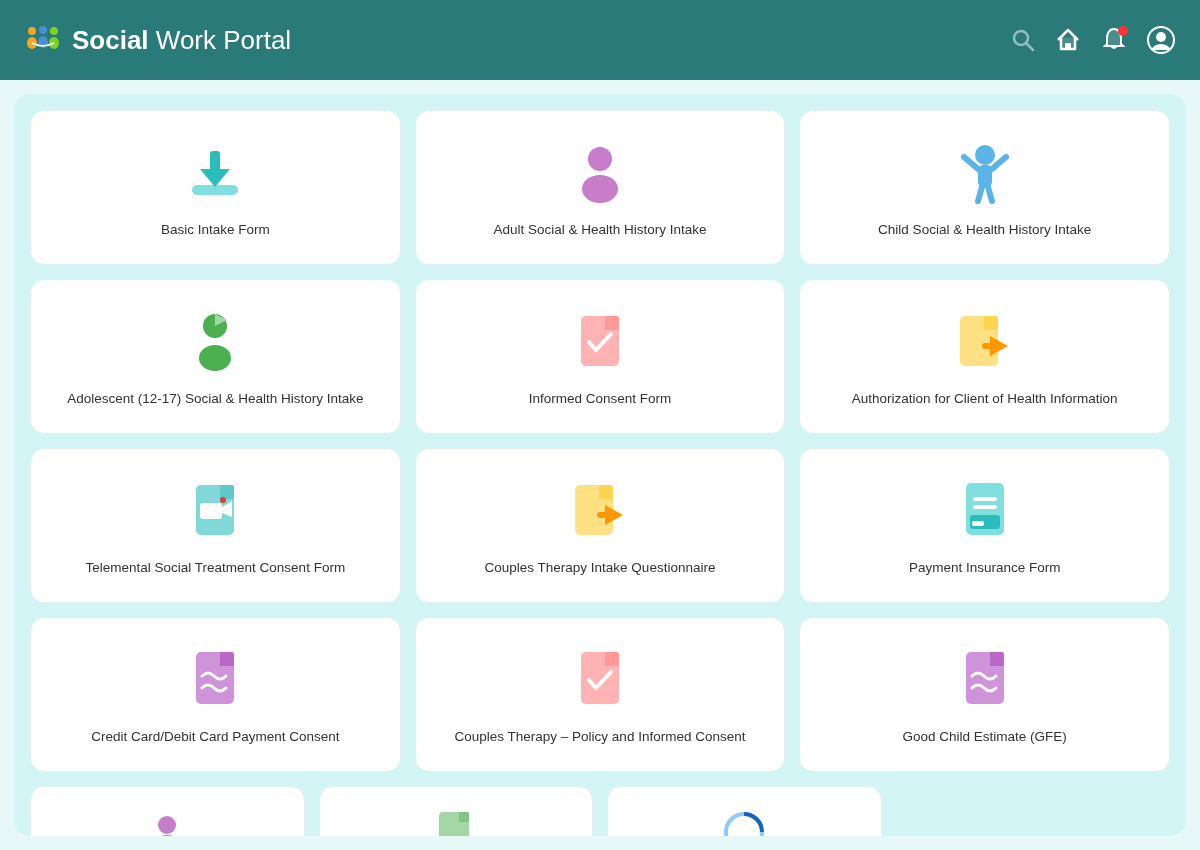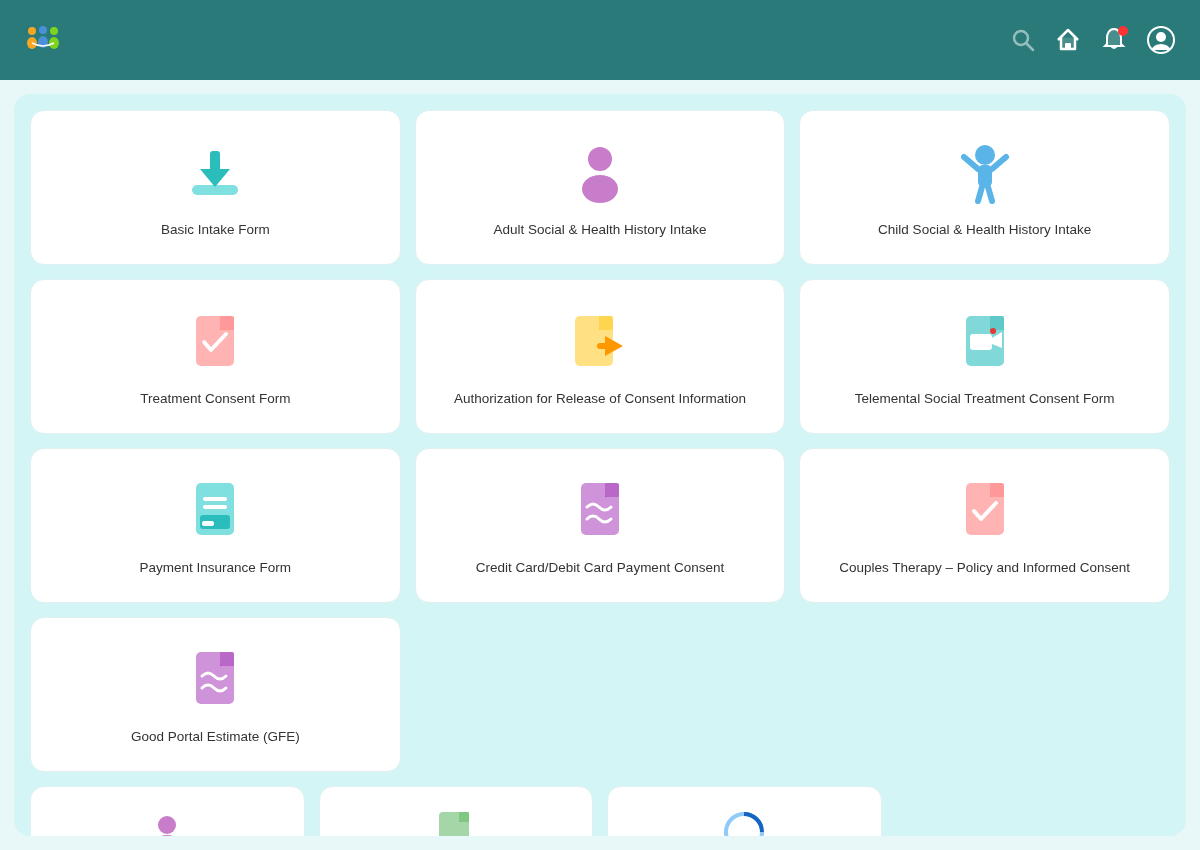--- a/index.html
+++ b/index.html
@@ -131,20 +131,23 @@
 
         <circle cx="19" cy="9" r="4" fill="#4a90d9"></circle>
         <ellipse cx="19" cy="21" rx="5" ry="6" fill="#4a90d9"></ellipse>
 
         <circle cx="30" cy="10" r="4" fill="#7ed321"></circle>
         <ellipse cx="30" cy="22" rx="5" ry="6" fill="#7ed321"></ellipse>
 
         <path d="M8 22 Q19 28 30 22" stroke="white" stroke-width="1.5" fill="none"></path>
       </svg>
     </span>
+    <span class="header-title">
+      <strong>Social</strong><span> Work Portal</span>
+    </span>
   </div>
   <div class="header-right">
 
     <span class="header-icon" style="opacity:0.5">
       <svg width="26" height="26" viewBox="0 0 26 26" fill="none">
         <circle cx="11" cy="11" r="7" stroke="white" stroke-width="2.5"></circle>
         <line x1="16.5" y1="16.5" x2="23" y2="23" stroke="white" stroke-width="2.5" stroke-linecap="round"></line>
       </svg>
     </span>
 
@@ -210,67 +213,93 @@
           <line x1="28" y1="32" x2="14" y2="20" stroke="#5ab4e8" stroke-width="6" stroke-linecap="round"></line>
           <line x1="42" y1="32" x2="56" y2="20" stroke="#5ab4e8" stroke-width="6" stroke-linecap="round"></line>
 
           <line x1="32" y1="50" x2="28" y2="64" stroke="#5ab4e8" stroke-width="6" stroke-linecap="round"></line>
           <line x1="38" y1="50" x2="42" y2="64" stroke="#5ab4e8" stroke-width="6" stroke-linecap="round"></line>
         </svg>
       </div>
       <span class="card-label">Child Social &amp; Health History Intake</span>
     </div>
 
+    <div class="card">
+      <div class="card-icon">
+        <svg width="70" height="70" viewBox="0 0 70 70">
+
+          <circle cx="35" cy="20" r="12" fill="#4caf50"></circle>
+          <path d="M35 8 L47 14 L35 20Z" fill="#a5d6a7"></path>
+
+          <ellipse cx="35" cy="52" rx="16" ry="13" fill="#4caf50"></ellipse>
+        </svg>
+      </div>
+      <span class="card-label">Adolescent (12-17) Social &amp; Health History Intake</span>
+    </div>
 
     <div class="card">
       <div class="card-icon">
         <svg width="70" height="70" viewBox="0 0 70 70">
 
           <rect x="16" y="10" width="38" height="50" rx="5" fill="#ffb3b3"></rect>
           <path d="M40 10 L54 24 L40 24Z" fill="#ff8080"></path>
           <rect x="40" y="10" width="14" height="14" rx="2" fill="#ff9999"></rect>
 
           <polyline points="24,36 31,44 46,28" stroke="white" stroke-width="4" fill="none" stroke-linecap="round" stroke-linejoin="round"></polyline>
         </svg>
       </div>
-      <span class="card-label">Treatment Consent Form</span>
+      <span class="card-label">Informed Consent Form</span>
     </div>
 
     <div class="card">
       <div class="card-icon">
         <svg width="70" height="70" viewBox="0 0 70 70">
 
           <rect x="10" y="10" width="38" height="50" rx="5" fill="#ffe082"></rect>
           <path d="M34 10 L48 24 L34 24Z" fill="#ffca28"></path>
           <rect x="34" y="10" width="14" height="14" rx="2" fill="#ffd54f"></rect>
 
           <polygon points="40,30 58,40 40,50" fill="#ff9800"></polygon>
           <rect x="32" y="37" width="16" height="6" rx="3" fill="#ff9800"></rect>
         </svg>
       </div>
-      <span class="card-label">Authorization for Release of Consent Information</span>
+      <span class="card-label">Authorization for Client of Health Information</span>
     </div>
 
     <div class="card">
       <div class="card-icon">
         <svg width="70" height="70" viewBox="0 0 70 70">
 
           <rect x="16" y="10" width="38" height="50" rx="5" fill="#80d8d8"></rect>
           <path d="M40 10 L54 24 L40 24Z" fill="#4db6ac"></path>
           <rect x="40" y="10" width="14" height="14" rx="2" fill="#60c8c8"></rect>
 
           <rect x="20" y="28" width="22" height="16" rx="3" fill="white"></rect>
           <polygon points="42,32 52,26 52,42 42,38" fill="white"></polygon>
 
           <circle cx="43" cy="25" r="3" fill="#e53935"></circle>
         </svg>
       </div>
       <span class="card-label">Telemental Social Treatment Consent Form</span>
     </div>
 
+    <div class="card">
+      <div class="card-icon">
+        <svg width="70" height="70" viewBox="0 0 70 70">
+
+          <rect x="10" y="10" width="38" height="50" rx="5" fill="#ffe082"></rect>
+          <path d="M34 10 L48 24 L34 24Z" fill="#ffca28"></path>
+          <rect x="34" y="10" width="14" height="14" rx="2" fill="#ffd54f"></rect>
+
+          <polygon points="40,30 58,40 40,50" fill="#ff9800"></polygon>
+          <rect x="32" y="37" width="16" height="6" rx="3" fill="#ff9800"></rect>
+        </svg>
+      </div>
+      <span class="card-label">Couples Therapy Intake Questionnaire</span>
+    </div>
 
     <div class="card">
       <div class="card-icon">
         <svg width="70" height="70" viewBox="0 0 70 70">
 
           <rect x="16" y="8" width="38" height="52" rx="5" fill="#80e0e0"></rect>
 
           <rect x="23" y="22" width="24" height="4" rx="2" fill="white"></rect>
           <rect x="23" y="30" width="24" height="4" rx="2" fill="white"></rect>
 
@@ -315,21 +344,21 @@
         <svg width="70" height="70" viewBox="0 0 70 70">
 
           <rect x="16" y="8" width="38" height="52" rx="5" fill="#ce93d8"></rect>
           <path d="M40 8 L54 22 L40 22Z" fill="#ab47bc"></path>
           <rect x="40" y="8" width="14" height="14" rx="2" fill="#ba68c8"></rect>
 
           <path d="M22 32 Q28 26 34 32 Q40 38 46 32" stroke="white" stroke-width="3" fill="none" stroke-linecap="round"></path>
           <path d="M22 44 Q28 38 34 44 Q40 50 46 44" stroke="white" stroke-width="3" fill="none" stroke-linecap="round"></path>
         </svg>
       </div>
-      <span class="card-label">Good Portal Estimate (GFE)</span>
+      <span class="card-label">Good Child Estimate (GFE)</span>
     </div>
   </div>
 
   <div class="partial-row">
     <div class="card-partial">
       <div class="card-icon">
         <svg width="50" height="50" viewBox="0 0 50 50">
           <circle cx="25" cy="18" r="9" fill="#c77dca"></circle>
           <ellipse cx="25" cy="38" rx="13" ry="10" fill="#c77dca"></ellipse>
         </svg>

